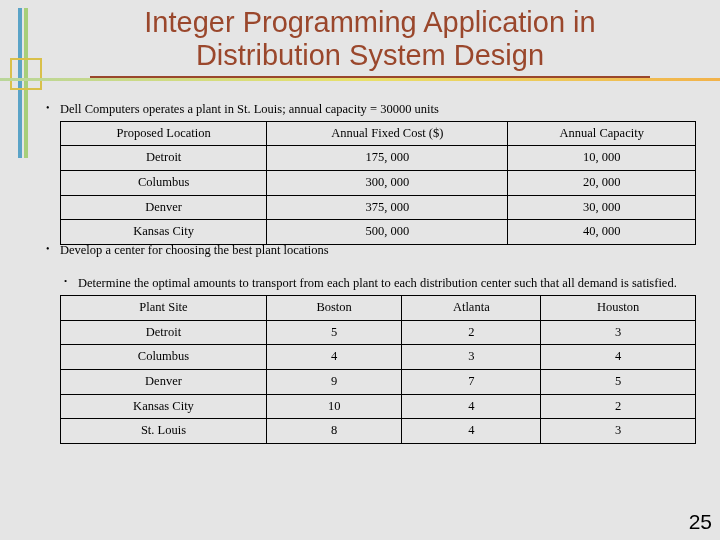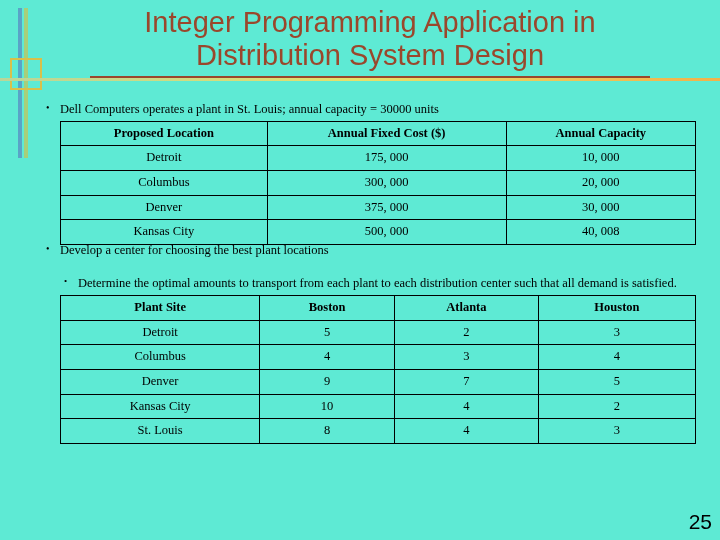--- a/index.html
+++ b/index.html
@@ -1,32 +1,32 @@
 <!DOCTYPE html>
 <html><head>
 <meta charset="utf-8">
 <style>
   * { box-sizing: border-box; margin: 0; padding: 0; }
   html, body { width: 720px; height: 540px; background: #fff; font-family: "Times New Roman", Times, serif; }
-  .slide { position: relative; width: 720px; height: 540px; background: #5eead4; overflow: hidden; }
+  .slide { position: relative; width: 720px; height: 540px; background: #e5e5e5; overflow: hidden; }
   .dec-top { position: absolute; left: 0; top: 78px; width: 720px; height: 3px; background: linear-gradient(to right, #b9d699 0%, #e8e06a 50%, #f2b24a 100%); }
   .dec-vert-blue { position: absolute; left: 18px; top: 8px; width: 4px; height: 150px; background: #5aa3c7; }
   .dec-vert-green { position: absolute; left: 24px; top: 8px; width: 4px; height: 150px; background: #a7cf7a; }
   .dec-sq { position: absolute; left: 10px; top: 58px; width: 32px; height: 32px; border: 2px solid #d9c04a; background: rgba(255,255,255,0); }
   .title { position: absolute; left: 90px; top: 6px; width: 560px; text-align: center; font-size: 29px; line-height: 1.15; color: #9a472c; font-family: Arial, Helvetica, sans-serif; border-bottom: 2px solid #9a472c; padding-bottom: 3px; }
   .content { position: absolute; left: 44px; top: 102px; width: 652px; font-size: 12.5px; line-height: 1.25; color: #000; }
   ul.outer { list-style: none; }
   ul.outer > li { position: relative; padding-left: 16px; margin-bottom: 3px; }
   ul.outer > li::before { content: "•"; position: absolute; left: 2px; top: 0; font-size: 10px; }
   ul.inner { list-style: none; margin-top: 18px; }
   ul.inner > li { position: relative; padding-left: 18px; margin-bottom: 2px; }
   ul.inner > li::before { content: "•"; position: absolute; left: 4px; top: 0; font-size: 9px; }
   table { border-collapse: collapse; width: 636px; margin: 2px 0 0 16px; font-size: 12.5px; }
   table th, table td { border: 1px solid #000; text-align: center; padding: 4px 6px; font-weight: normal; }
-  table th { font-weight: bold; }
+  table th { font-weight: normal; }
   .tight { margin-top: -2px; }
   .pagenum { position: absolute; right: 8px; bottom: 6px; font-family: Arial, sans-serif; font-size: 21px; color: #000; }
 </style>
 </head>
 <body>
 
 <div class="slide">
   <div class="dec-vert-blue"></div>
   <div class="dec-vert-green"></div>
   <div class="dec-sq"></div>
@@ -57,21 +57,21 @@
         <td>20, 000</td>
       </tr>
       <tr>
         <td>Denver</td>
         <td>375, 000</td>
         <td>30, 000</td>
       </tr>
       <tr>
         <td>Kansas City</td>
         <td>500, 000</td>
-        <td>40, 008</td>
+        <td>40, 000</td>
       </tr>
     </tbody>
       </table>
 
     <ul class="outer tight">
       <li>
         <span>Develop a center for choosing the best plant locations</span>
         <ul class="inner">
           <li>Determine the optimal amounts to transport from each plant to each distribution center such that all demand is satisfied.</li>
         </ul>

